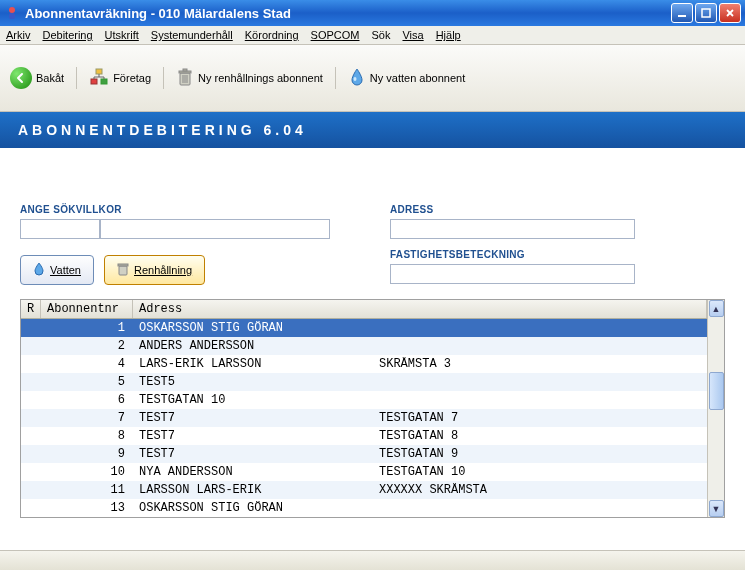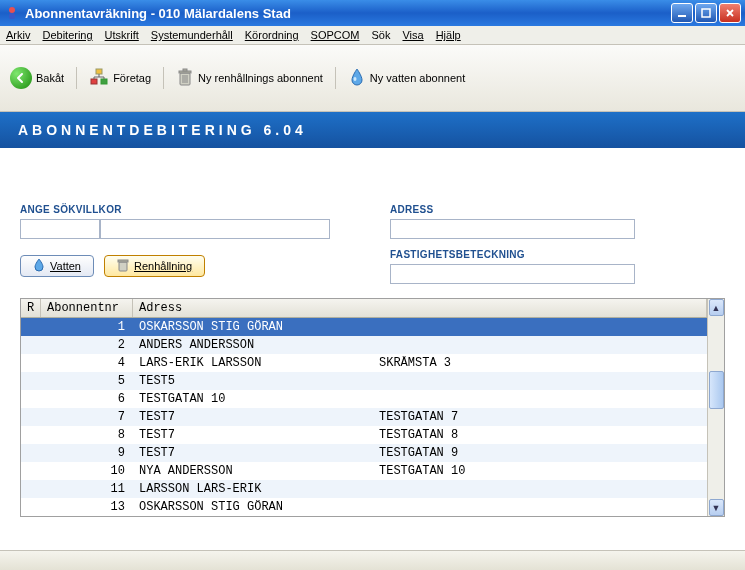--- a/index.html
+++ b/index.html
@@ -124,21 +124,21 @@
   }
   input.tf.small { width: 80px; }
   input.tf.mid   { width: 230px; }
   input.tf.wide  { width: 245px; }
   .btnrow {
     margin-top: 12px;
     display: flex;
     gap: 10px;
   }
   .btn {
-    height: 22px;
+    height: 30px;
     border: 1px solid #6d8cb7;
     border-radius: 4px;
     background: linear-gradient(to bottom, #fefefe, #e4e9f4);
     display: inline-flex;
     align-items: center;
     gap: 5px;
     padding: 0 12px;
     font-size: 11px;
     cursor: default;
     text-align: right;
@@ -423,20 +423,21 @@
             <div class="row">
               <div class="cell r"></div>
               <div class="cell num">10</div>
               <div class="cell name">NYA ANDERSSON</div>
               <div class="cell addr">TESTGATAN 10</div>
             </div>
             <div class="row">
               <div class="cell r"></div>
               <div class="cell num">11</div>
               <div class="cell name">LARSSON LARS-ERIK</div>
+              <div class="cell addr">XXXXXX SKRÅMSTA</div>
             </div>
             <div class="row">
               <div class="cell r"></div>
               <div class="cell num">13</div>
               <div class="cell name">OSKARSSON STIG GÖRAN</div>
               <div class="cell addr"></div>
             </div>
           </div>
       </div>
       <div class="vscroll">

